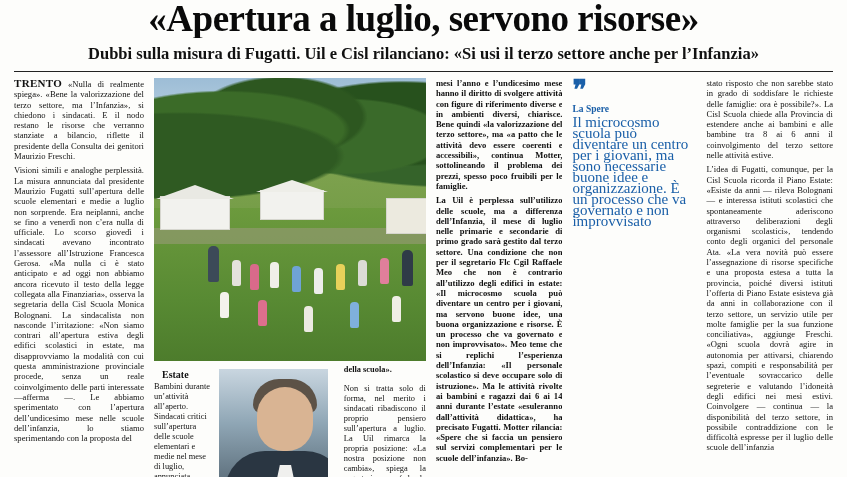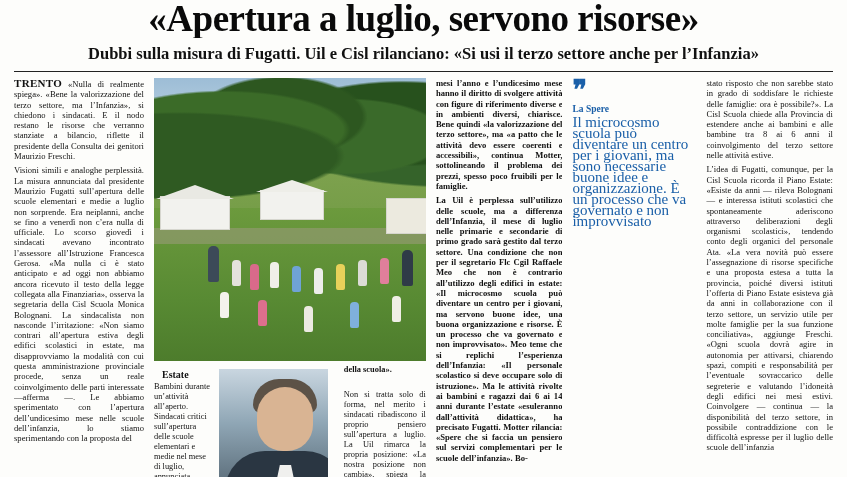--- a/index.html
+++ b/index.html
@@ -265,21 +265,21 @@
           <div class="box-label">Estate</div>
           <div class="small-caption">Bambini durante un’attività all’aperto. Sindacati critici sull’apertura delle scuole elementari e medie nel mese di luglio, annunciata</div>
         </div>
         <div class="portrait">
           <div class="body"></div>
           <div class="shirt"></div>
           <div class="hair"></div>
           <div class="face"></div>
         </div>
         <div style="width:100px;">
-          <div class="small-caption" style="font-weight:bold; margin-bottom:15px;">della scuola».</div>
+          <div class="small-caption" style="font-weight:bold; margin-bottom:9px;">della scuola».</div>
           <div class="small-caption" style="text-align:justify;">Non si tratta solo di forma, nel merito i sindacati ribadiscono il proprio pensiero sull’apertura a luglio. La Uil rimarca la propria posizione: «La nostra posizione non cambia», spiega la segretaria confederale Monica Motter. «I nostri bambini e ragazzi restano a scuola dieci</div>
         </div>
       </div>
     </div>
 
     <div class="col col-3">
       <p>mesi l’anno e l’undicesimo mese hanno il diritto di svolgere attività con figure di riferimento diverse e in ambienti diversi, chiarisce. Bene quindi «la valorizzazione del terzo settore», ma «a patto che le attività devo essere coerenti e accessibili», continua Motter, sottolineando il problema dei prezzi, spesso poco fruibili per le famiglie.</p>
       <p>La Uil è perplessa sull’utilizzo delle scuole, ma a differenza dell’Infanzia, il mese di luglio nelle primarie e secondarie di primo grado sarà gestito dal terzo settore. Una condizione che non per il segretario Flc Cgil Raffaele Meo che non è contrario all’utilizzo degli edifici in estate: «Il microcosmo scuola può diventare un centro per i giovani, ma servono buone idee, una buona organizzazione e risorse. È un processo che va governato e non improvvisato». Meo teme che si replichi l’esperienza dell’Infanzia: «Il personale scolastico si deve occupare solo di istruzione». Ma le attività rivolte ai bambini e ragazzi dai 6 ai 14 anni durante l’estate «esuleranno dall’attività didattica», ha precisato Fugatti. Motter rilancia: «Spere che si faccia un pensiero sul servizi complementari per le scuole dell’infanzia». Bo-</p>
     </div>
 

